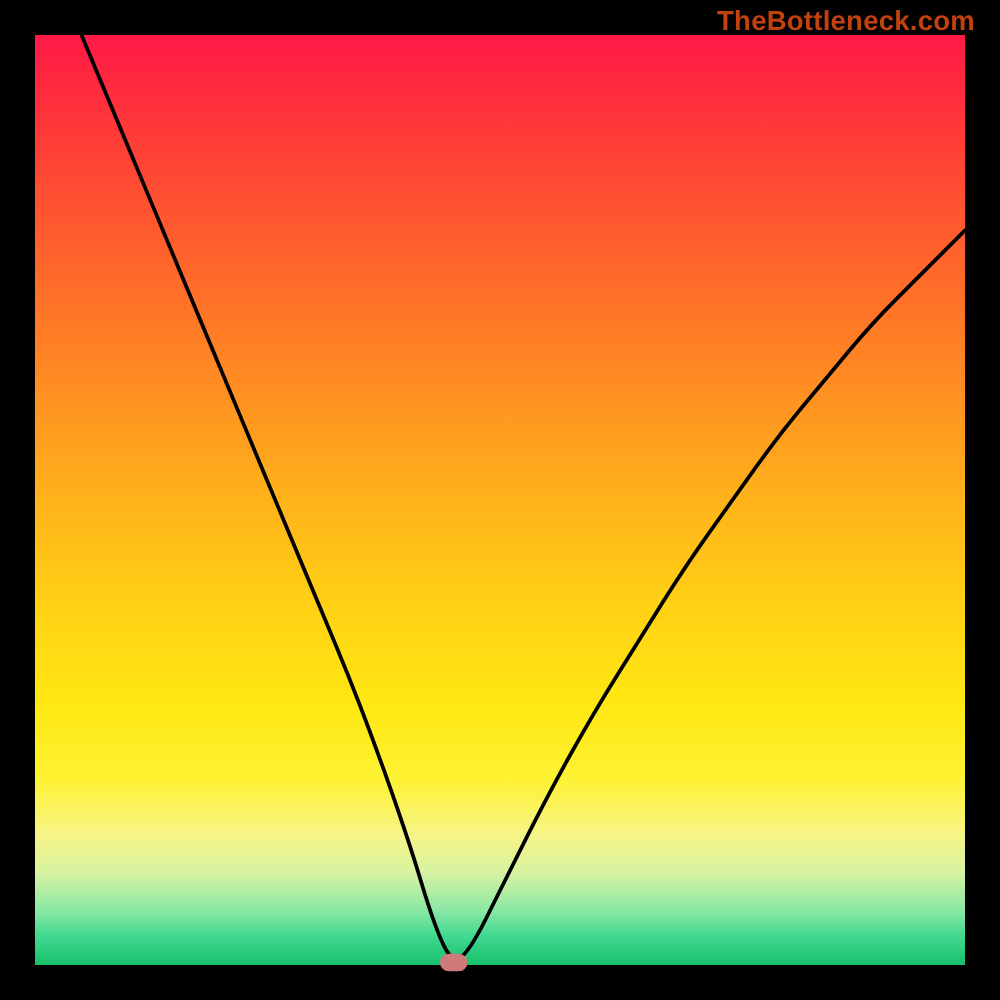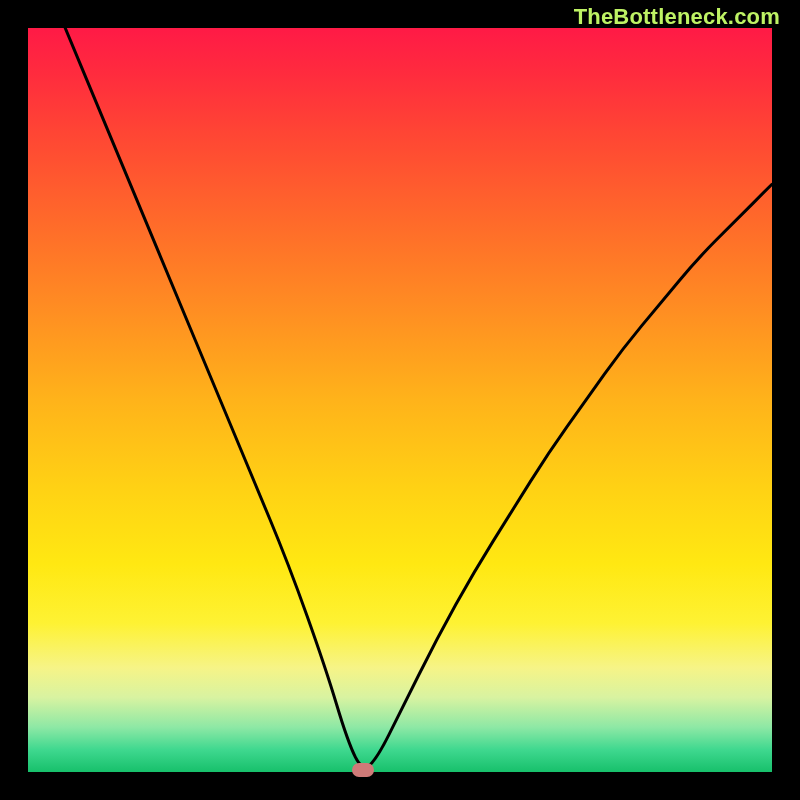--- a/index.html
+++ b/index.html
@@ -42,21 +42,21 @@
       #17c06b 100%
     );
   }
   .watermark {
     position: absolute;
     top: 4px;
     right: 20px;
     font-family: Arial, Helvetica, sans-serif;
     font-size: 22px;
     font-weight: 600;
-    color: #bef264;
+    color: #c2410c;
     letter-spacing: 0.2px;
     user-select: none;
   }
   svg.curve {
     position: absolute;
     left: 0;
     top: 0;
     width: 744px;
     height: 744px;
   }

